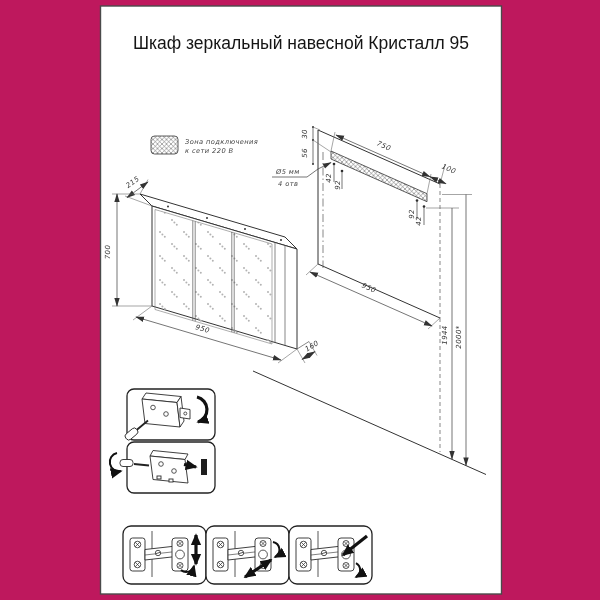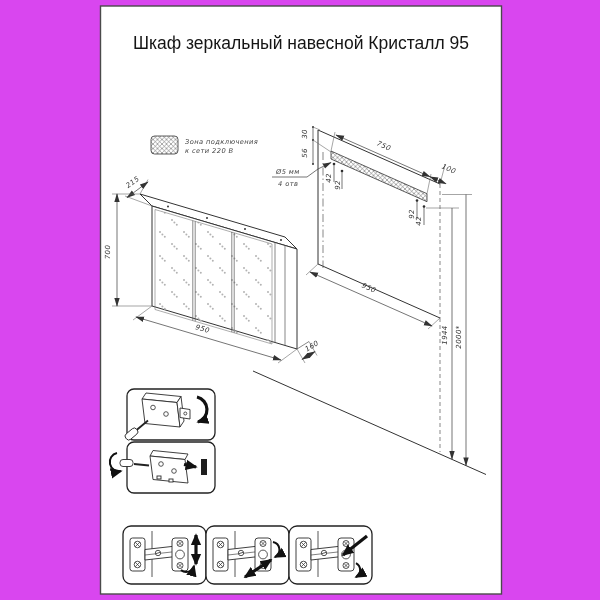--- a/index.html
+++ b/index.html
@@ -1,16 +1,16 @@
 <!DOCTYPE html>
 <html><head>
 <meta charset="utf-8">
 <style>
   html,body{margin:0;padding:0;background:#ffffff;}
-  .stage{position:relative;width:600px;height:600px;background:#d946ef;font-family:"Liberation Sans",sans-serif;}
+  .stage{position:relative;width:600px;height:600px;background:#be185d;font-family:"Liberation Sans",sans-serif;}
   svg{position:absolute;left:0;top:0;}
   .outline{fill:#ffffff;stroke:#333;stroke-width:1;}
   .edge{stroke:#333;stroke-width:1;fill:none;}
   .thin{stroke:#555;stroke-width:.7;fill:none;}
   .dimline{stroke:#3a3a3a;stroke-width:.7;fill:none;}
   .extline{stroke:#6a6a6a;stroke-width:.6;fill:none;}
   .dash{stroke-dasharray:4 3;}
   .dashdot{stroke-dasharray:8 3 1.5 3;}
   .t-title{font-family:"Liberation Sans",sans-serif;font-size:17.5px;fill:#151515;}
   .t-dim{font-family:"DejaVu Sans",sans-serif;font-size:7px;font-style:italic;fill:#333;letter-spacing:.4px;}

